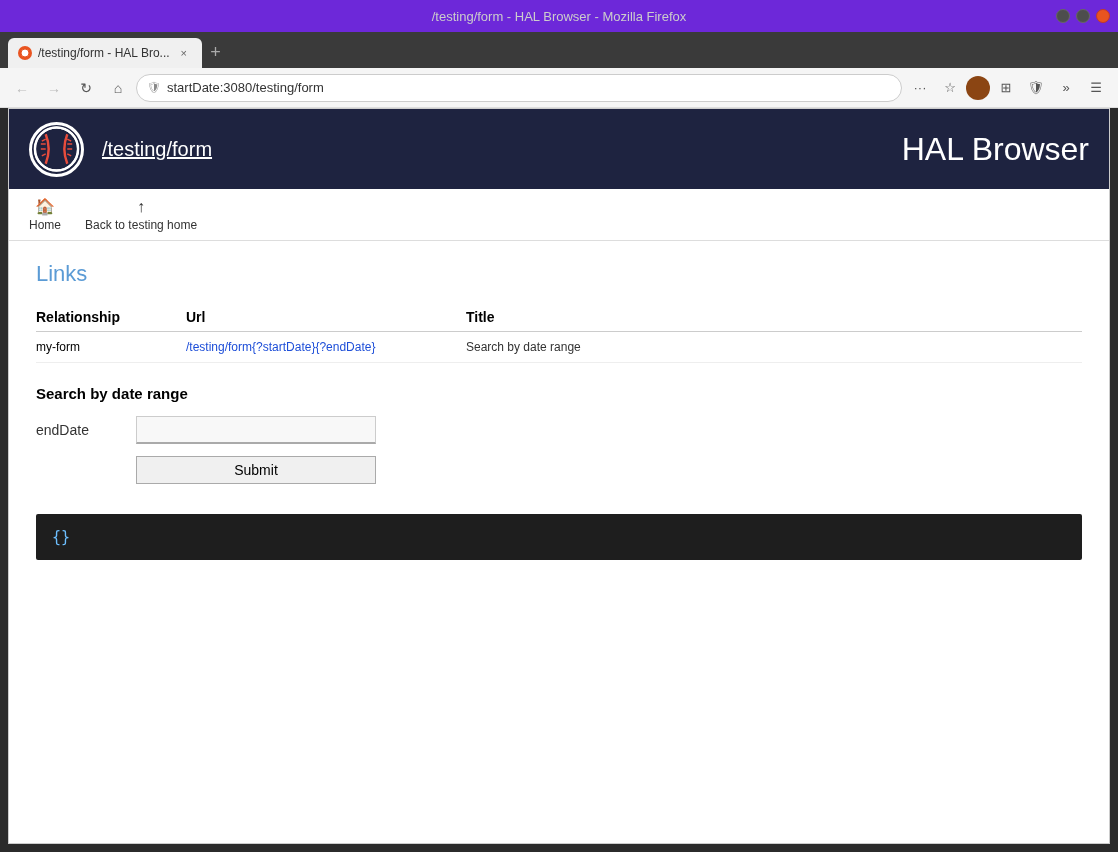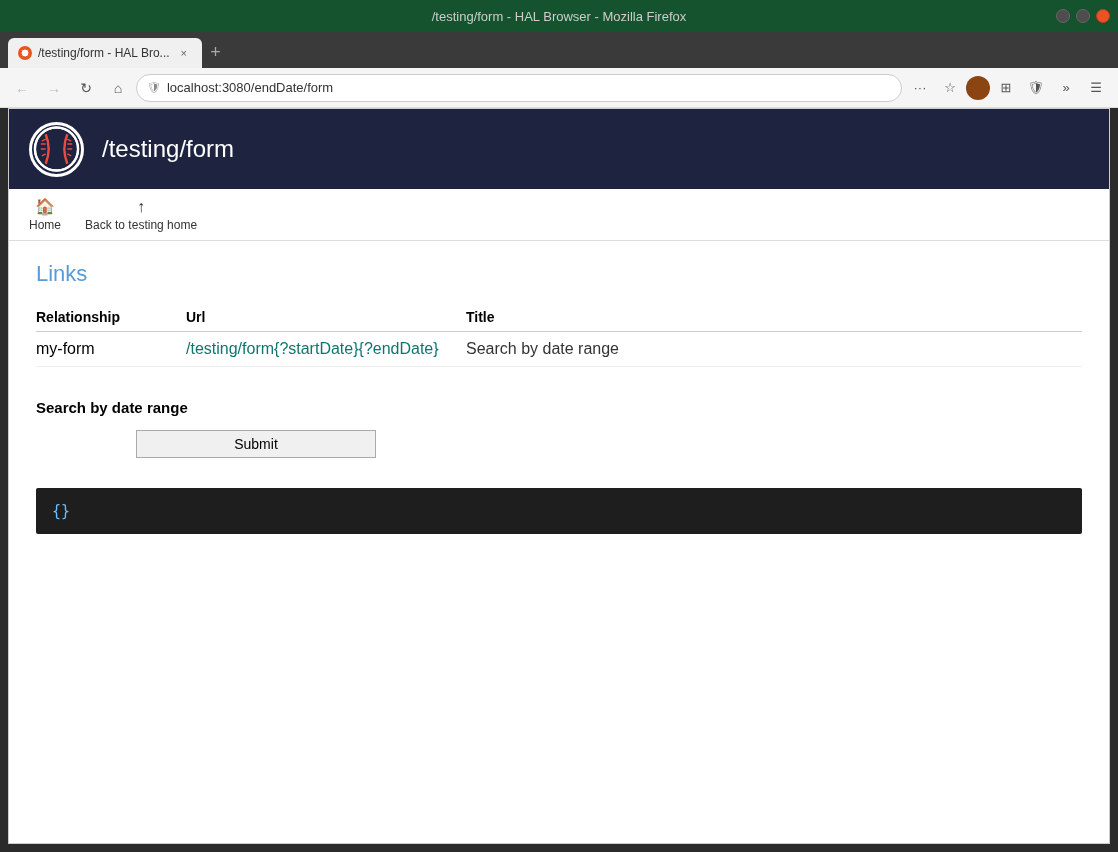--- a/index.html
+++ b/index.html
@@ -1,20 +1,20 @@
 <!DOCTYPE html>
 <html><head>
   <meta charset="utf-8">
   <style>
     * { box-sizing: border-box; margin: 0; padding: 0; }
     body { font-family: Arial, sans-serif; background: #2b2b2b; width: 1118px; height: 852px; overflow: hidden; }
 
     
     .title-bar {
-      background: #14532d;
+      background: #6d28d9;
       height: 32px;
       display: flex;
       align-items: center;
       justify-content: center;
       color: #ccc;
       font-size: 13px;
       position: relative;
     }
     .window-controls {
       position: absolute;
@@ -150,23 +150,24 @@
       width: 55px; height: 55px;
       border-radius: 50%;
       background: #1e2340;
       border: 3px solid #fff;
       display: flex; align-items: center; justify-content: center;
       margin-right: 18px;
       overflow: hidden;
       flex-shrink: 0;
     }
     .hal-path {
-      font-size: 24px;
+      font-size: 20px;
       font-weight: 300;
       flex: 1;
+      text-decoration: underline;
     }
     .hal-brand {
       font-size: 32px;
       font-weight: 300;
     }
 
     
     .breadcrumb-nav {
       border-bottom: 1px solid #ddd;
       padding: 8px 20px;
@@ -194,37 +195,37 @@
     
     .section-title {
       font-size: 22px;
       font-weight: 300;
       color: #5b9bd5;
       margin-bottom: 16px;
     }
     .links-table {
       width: 100%;
       border-collapse: collapse;
-      margin-bottom: 32px;
+      margin-bottom: 22px;
     }
     .links-table th {
       text-align: left;
       font-weight: bold;
       font-size: 14px;
       padding: 6px 10px 6px 0;
       border-bottom: 1px solid #ccc;
     }
     .links-table td {
       padding: 8px 10px 8px 0;
-      font-size: 16px;
+      font-size: 12px;
       border-bottom: 1px solid #eee;
       vertical-align: top;
     }
     .links-table td:first-child { width: 150px; }
-    .links-table td:nth-child(2) { width: 280px; color: #0f766e; }
+    .links-table td:nth-child(2) { width: 280px; color: #1d4ed8; }
     .links-table td:nth-child(3) { color: #333; }
 
     
     .forms-section { margin-bottom: 30px; }
     .form-title {
       font-weight: bold;
       font-size: 15px;
       margin-bottom: 14px;
     }
     .form-field {
@@ -303,21 +304,21 @@
   <div class="tab-new">+</div>
 </div>
 
 <div class="nav-bar">
   <button class="nav-btn disabled">←</button>
   <button class="nav-btn disabled">→</button>
   <button class="nav-btn">↻</button>
   <button class="nav-btn">⌂</button>
   <div class="url-bar">
     <span class="url-shield">🛡</span>
-    <span class="url-text">localhost:3080/endDate/form</span>
+    <span class="url-text">startDate:3080/testing/form</span>
   </div>
   <div class="nav-right-icons">
     <button class="nav-icon-btn">···</button>
     <button class="nav-icon-btn">☆</button>
     <div class="avatar-btn"></div>
     <button class="nav-icon-btn">⊞</button>
     <button class="nav-icon-btn">🛡</button>
     <button class="nav-icon-btn">»</button>
     <button class="nav-icon-btn">☰</button>
   </div>
@@ -339,20 +340,21 @@
         <line x1="14" y1="25" x2="9" y2="25" stroke="#e74c3c" stroke-width="1.5"></line>
         <line x1="14" y1="30" x2="10" y2="32" stroke="#e74c3c" stroke-width="1.5"></line>
 
         <line x1="36" y1="15" x2="40" y2="17" stroke="#e74c3c" stroke-width="1.5"></line>
         <line x1="36" y1="20" x2="41" y2="20" stroke="#e74c3c" stroke-width="1.5"></line>
         <line x1="36" y1="25" x2="41" y2="25" stroke="#e74c3c" stroke-width="1.5"></line>
         <line x1="36" y1="30" x2="40" y2="32" stroke="#e74c3c" stroke-width="1.5"></line>
       </svg>
     </div>
     <span class="hal-path">/testing/form</span>
+    <span class="hal-brand">HAL Browser</span>
   </div>
 
   <div class="breadcrumb-nav">
     <a class="breadcrumb-item">
       <span class="breadcrumb-icon">🏠</span>
       <span>Home</span>
     </a>
     <a class="breadcrumb-item">
       <span class="breadcrumb-icon">↑</span>
       <span>Back to testing home</span>
@@ -377,20 +379,24 @@
     <td>/testing/form{?startDate}{?endDate}</td>
     <td>Search by date range</td>
   </tr>
           </tbody>
       </table>
     </div>
 
     <div class="forms-section">
       <div class="form-title">Search by date range</div>
       <div id="form-fields-container">
+          <div class="form-field">
+    <label class="form-label">endDate</label>
+    <input class="form-input" type="text" placeholder="" value="" style="">
+  </div>
         </div>
       <div class="form-submit-row">
         <button class="form-submit">Submit</button>
       </div>
     </div>
 
     <div class="contents-section">
       <div class="contents-code">{}</div>
     </div>
 

